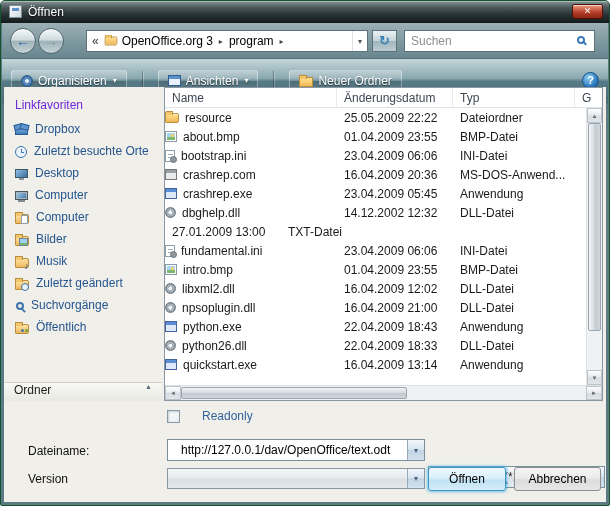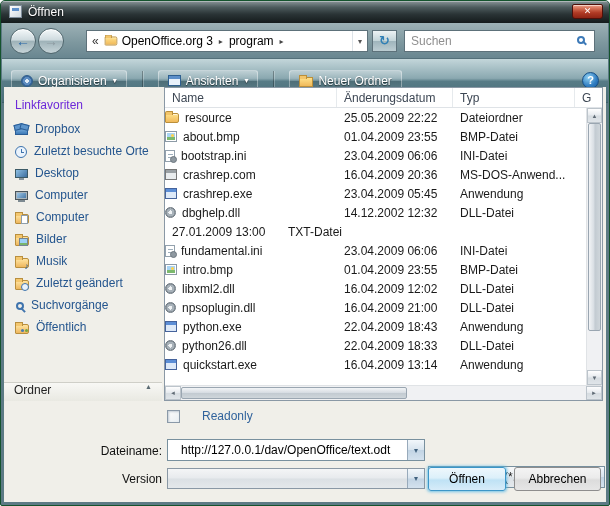--- a/index.html
+++ b/index.html
@@ -119,21 +119,21 @@
   .hs-btn.left { left:0; } .hs-btn.right { right:0; }
   .hs-thumb { position:absolute; left:16px; top:1px; bottom:1px; width:226px; border-radius:2px;
               background:linear-gradient(180deg,#f2f4f6,#d6dce2 48%,#c2cad1 52%,#cfd6db);
               border:1px solid #9aa6b1; }
 
   
   .readonly-row { position:absolute; left:163px; top:322px; display:flex; align-items:center; gap:22px; }
   .checkbox { width:13px; height:13px; background:linear-gradient(135deg,#fcfcfc,#e8eef2);
               border:1px solid #8a99a8; box-shadow: inset 1px 1px 2px rgba(120,140,160,.4); }
   .readonly-label { color:#31639c; }
-  .fld-label { position:absolute; left:36px; width:122px; text-align:right; color:#111; }
+  .fld-label { position:absolute; left:24px; width:122px; color:#111; }
   .fld-label.fn { top:357px; } .fld-label.ver { top:385px; }
   .combo { position:absolute; display:flex; align-items:center; border:1px solid #78909e; height:22px; }
   .combo-btn { width:17px; align-self:stretch; display:flex; align-items:center; justify-content:center;
                font-size:8px; color:#41627f; border-left:1px solid #98aabb;
                background:linear-gradient(180deg,#f2f7fb,#d8e4ee 48%,#c2d4e4 52%,#d4e2ee); }
   .fn-combo { left:163px; top:352px; width:258px; background:#fff; }
   .fn-input { flex:1; min-width:0; height:100%; border:none; outline:none; background:transparent;
               font:inherit; padding:0 13px; color:#000; }
   .ft-combo { left:424px; top:352px; width:177px;
               background:linear-gradient(180deg,#f7f8f9,#e9edf0 48%,#dbe1e6 52%,#e4e9ed);margin-top:27px; }

